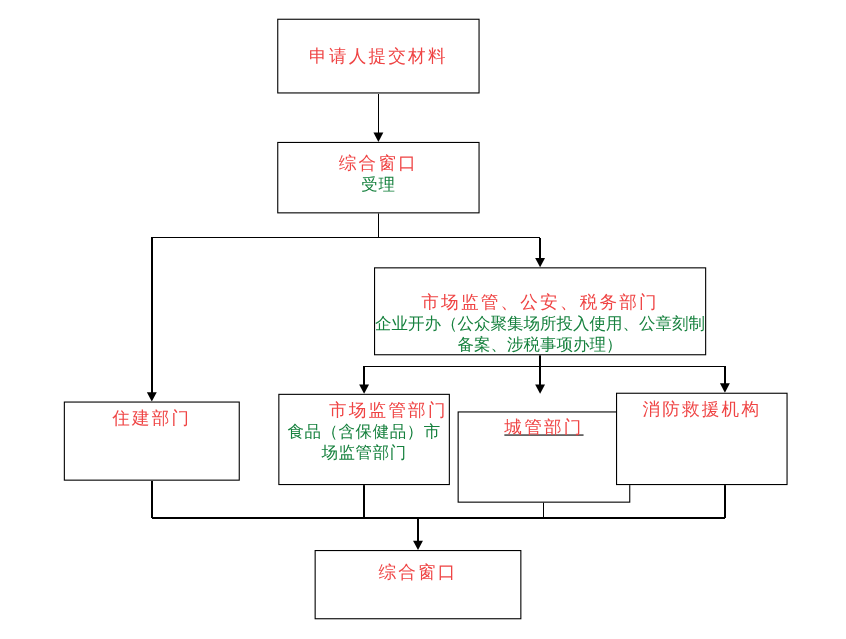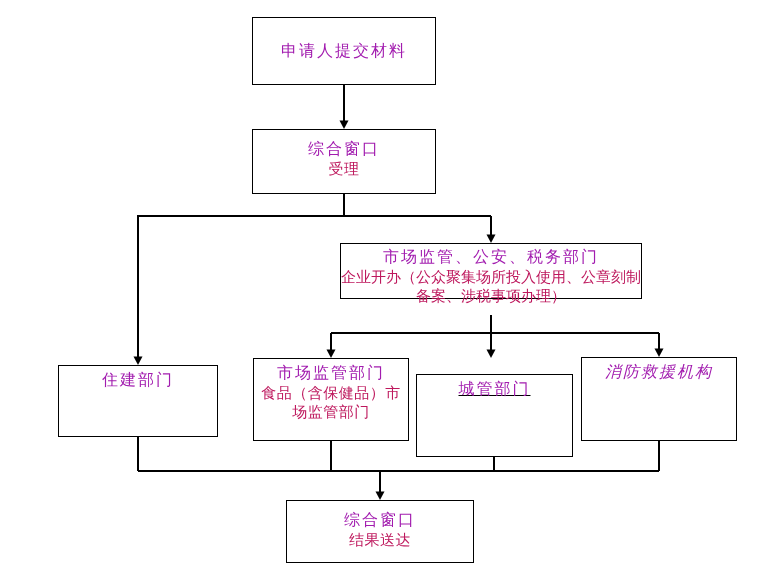--- a/index.html
+++ b/index.html
@@ -24,41 +24,41 @@
     background: #ffffff;
     display: flex;
     flex-direction: column;
     align-items: stretch;
     text-align: center;
   }
   .node .title {
     font-family: "DejaVu Serif", "Liberation Serif", serif;
     font-size: 16px;
     line-height: 20px;
-    color: #a21caf;
+    color: #ef4444;
     letter-spacing: 2px;
     white-space: nowrap;
   }
   .node .body {
     font-family: "Liberation Sans", "DejaVu Sans", sans-serif;
     font-size: 15px;
     line-height: 19px;
-    color: #be185d;
+    color: #15803d;
     letter-spacing: 0.5px;
   }
   .node .body:empty { display: none; }
 
   .node-applicant      { left:252px; top:17px;  width:184px; height:68px; justify-content:center; }
   .node-window-accept  { left:252px; top:129px; width:184px; height:65px; padding-top:9px; }
-  .node-market-police-tax { left:340px; top:243px; width:302px; height:56px; padding-top:3px; }
+  .node-market-police-tax { left:340px; top:243px; width:302px; height:80px; padding-top:21px; }
   .node-market-police-tax .body { letter-spacing:0; }
   .node-housing        { left:58px;  top:365px; width:160px; height:72px; padding:4px 2px 0 2px; }
-  .node-market-reg     { left:253px; top:358px; width:156px; height:83px; padding:4px 1px 0 1px; }
+  .node-market-reg     { left:253px; top:358px; width:156px; height:83px; padding:4px 1px 0 1px;align-items:flex-end; }
   .node-urban-mgmt     { left:416px; top:374px; width:157px; height:83px; padding:4px 1px 0 1px;text-decoration:underline; }
-  .node-fire-rescue    { left:581px; top:357px; width:156px; height:84px; padding:4px 2px 0 2px;font-style:italic; }
+  .node-fire-rescue    { left:560px; top:357px; width:156px; height:84px; padding:4px 2px 0 2px; }
   .node-fire-rescue .body { text-align: justify; }
   .node-window-deliver { left:286px; top:500px; width:188px; height:63px; padding-top:9px; }
 </style>
 </head>
 <body>
 
 <div class="stage">
 
   <svg class="connectors" viewBox="0 0 769 581" xmlns="http://www.w3.org/2000/svg">
     <g stroke="#000000" stroke-width="1.3" fill="none" shape-rendering="crispEdges">
@@ -121,16 +121,15 @@
   <div class="node node-urban-mgmt">
     <div class="title">城管部门</div>
   </div>
 
   <div class="node node-fire-rescue">
     <div class="title">消防救援机构</div>
   </div>
 
   <div class="node node-window-deliver">
     <div class="title">综合窗口</div>
-    <div class="body">结果送达</div>
   </div>
 
 </div>
 
 </body></html>

